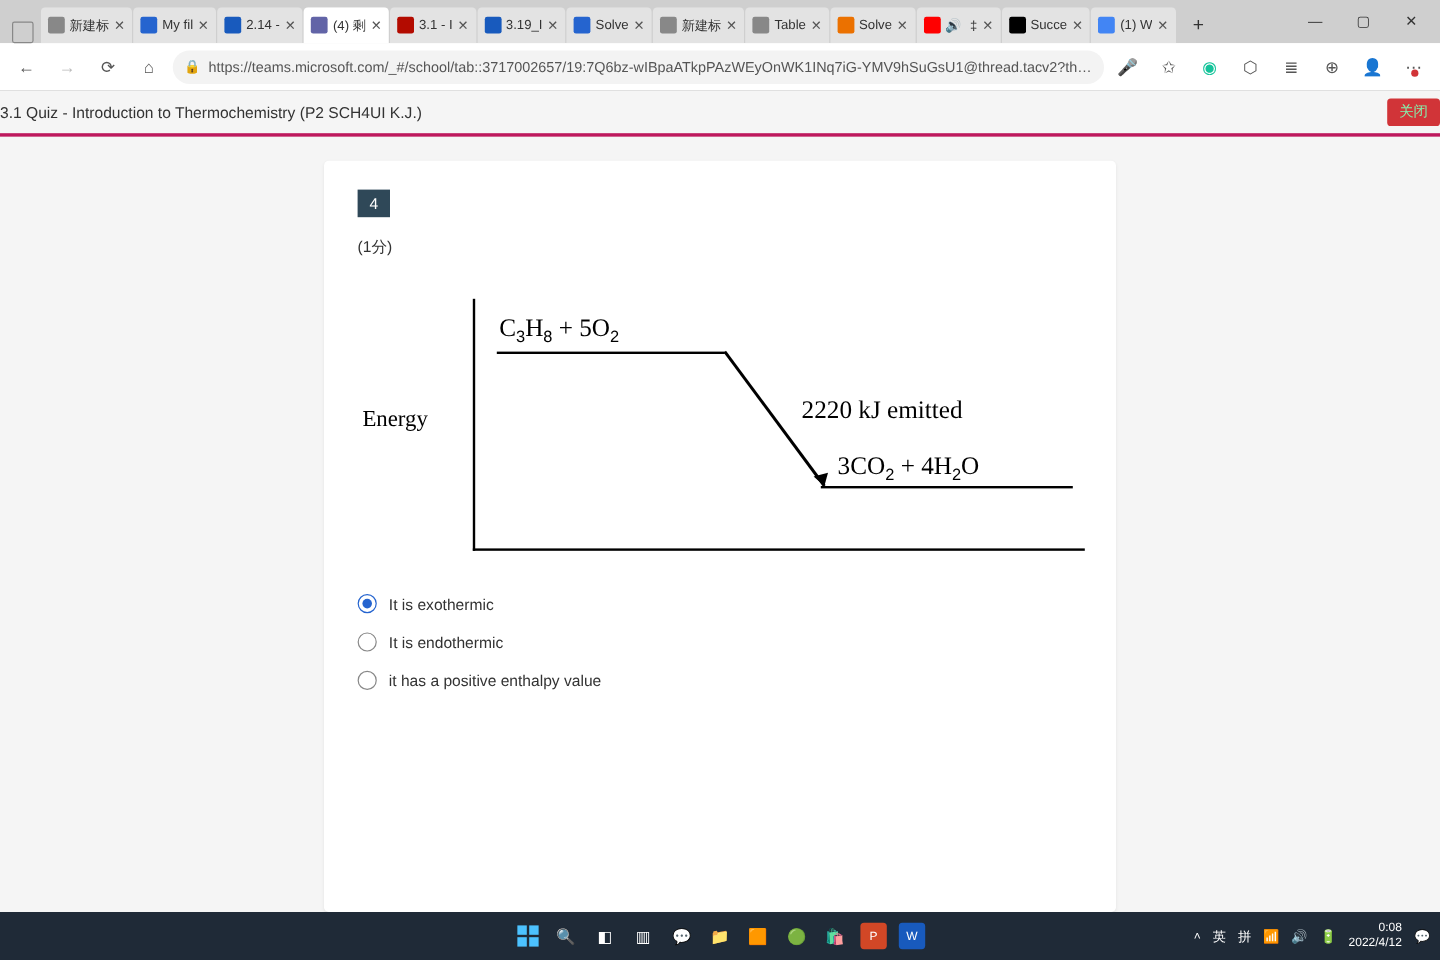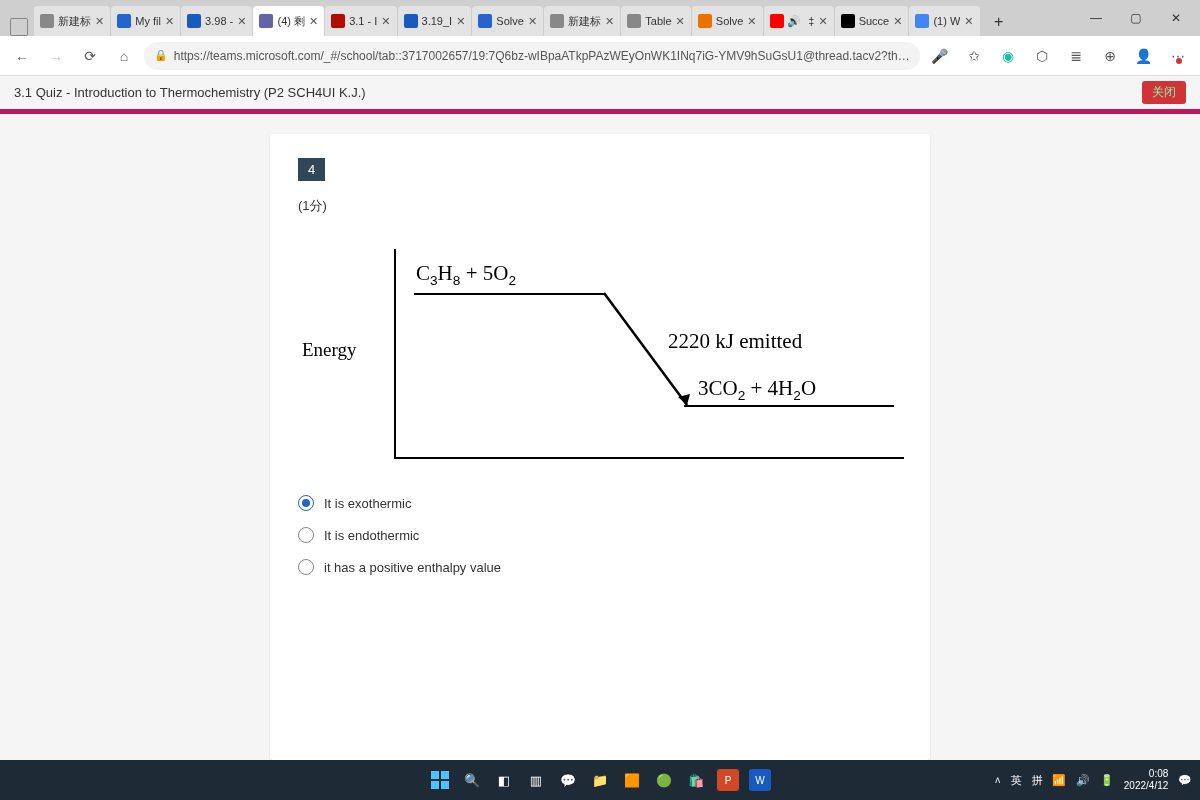--- a/index.html
+++ b/index.html
@@ -21,21 +21,21 @@
     .addr-row { height: 40px; background: #fff; display: flex; align-items: center; padding: 0 8px; border-bottom: 1px solid #e0e0e0; gap: 6px; }
     .addr-row .nav-btn { width: 28px; height: 28px; display: flex; align-items: center; justify-content: center; font-size: 14px; color: #555; cursor: pointer; border-radius: 4px; }
     .addr-row .nav-btn.disabled { color: #bbb; }
     .addr-bar { flex: 1; height: 28px; background: #f3f3f3; border-radius: 14px; display: flex; align-items: center; padding: 0 10px; font-size: 12px; color: #555; overflow: hidden; }
     .addr-bar .lock { margin-right: 6px; font-size: 11px; }
     .addr-bar .url { overflow: hidden; text-overflow: ellipsis; white-space: nowrap; flex: 1; }
     .addr-row .tool-btn { width: 28px; height: 28px; display: flex; align-items: center; justify-content: center; font-size: 14px; color: #555; cursor: pointer; border-radius: 4px; }
     .pill-red { position: absolute; width: 6px; height: 6px; background: #d13438; border-radius: 50%; right: 10px; bottom: 6px; }
 
     
-    .quiz-header { height: 38px; background: #f5f5f5; display: flex; align-items: center; padding: 0 14px; border-bottom: 5px solid #be185d; }
+    .quiz-header { height: 38px; background: #f5f5f5; display: flex; align-items: center; padding: 0 0; border-bottom: 3px solid #be185d; }
     .quiz-title { font-size: 13px; color: #333; }
     .close-pill { margin-left: auto; background: #d13438; color: #86efac; font-size: 12px; padding: 3px 10px; border-radius: 3px; cursor: pointer; }
 
     
     .quiz-area { background: #f5f5f5; height: calc(800px - 36px - 40px - 38px - 40px); display: flex; justify-content: center; overflow: auto; }
     .quiz-card { width: 660px; background: #fff; margin-top: 20px; padding: 24px 28px 34px 28px; box-shadow: 0 1px 3px rgba(0,0,0,.08); border-radius: 4px; }
     .qnum { display: inline-block; background: #2f4858; color: #fff; font-size: 13px; padding: 4px 10px; margin-bottom: 14px; }
     .qtext { font-size: 14px; color: #333; line-height: 1.5; }
     .qpoints { font-size: 13px; color: #333; margin-top: 2px; }
     .reader-icon { display: inline-block; width: 14px; height: 12px; border: 1px solid #666; border-radius: 2px; vertical-align: middle; margin-left: 4px; position: relative; }
@@ -80,21 +80,21 @@
         <span class="title">新建标</span>
         <span class="close">✕</span>
       </div>
       <div class="tab">
         <span class="favicon" style="background: rgb(37, 100, 207);"></span>
         <span class="title">My fil</span>
         <span class="close">✕</span>
       </div>
       <div class="tab">
         <span class="favicon" style="background: rgb(24, 90, 189);"></span>
-        <span class="title">3.98 -</span>
+        <span class="title">2.14 -</span>
         <span class="close">✕</span>
       </div>
       <div class="tab active">
         <span class="favicon" style="background: rgb(98, 100, 167);"></span>
         <span class="title">(4) 剩</span>
         <span class="close">✕</span>
       </div>
       <div class="tab">
         <span class="favicon" style="background: rgb(179, 11, 0);"></span>
         <span class="title">3.1 - I</span>

